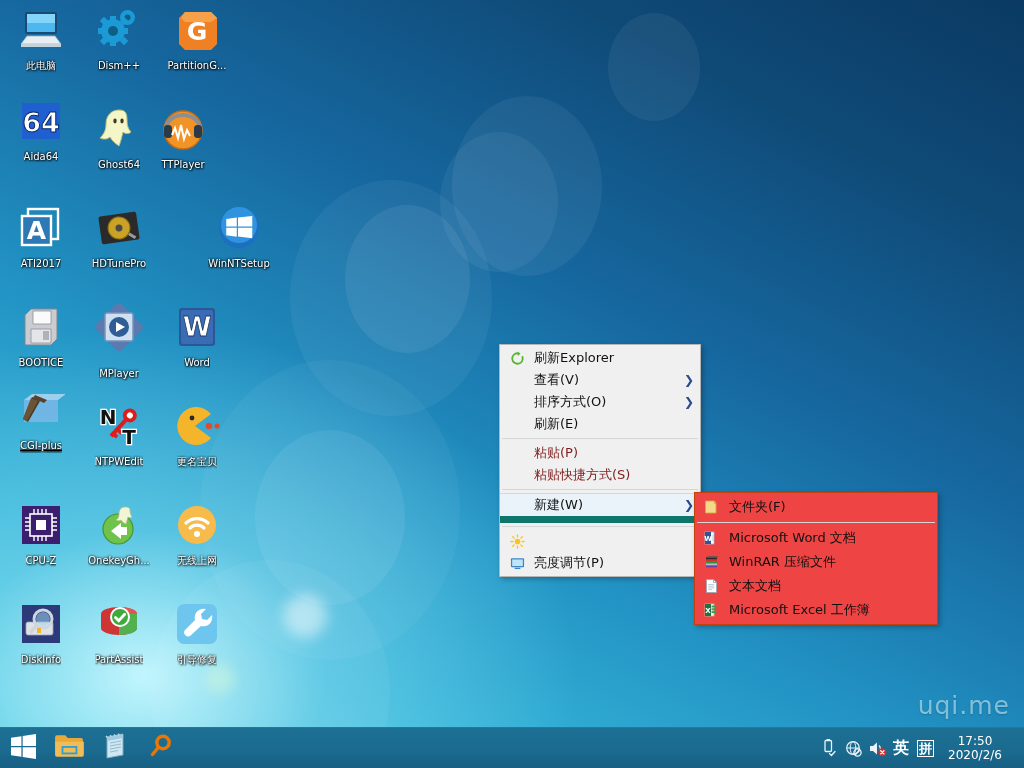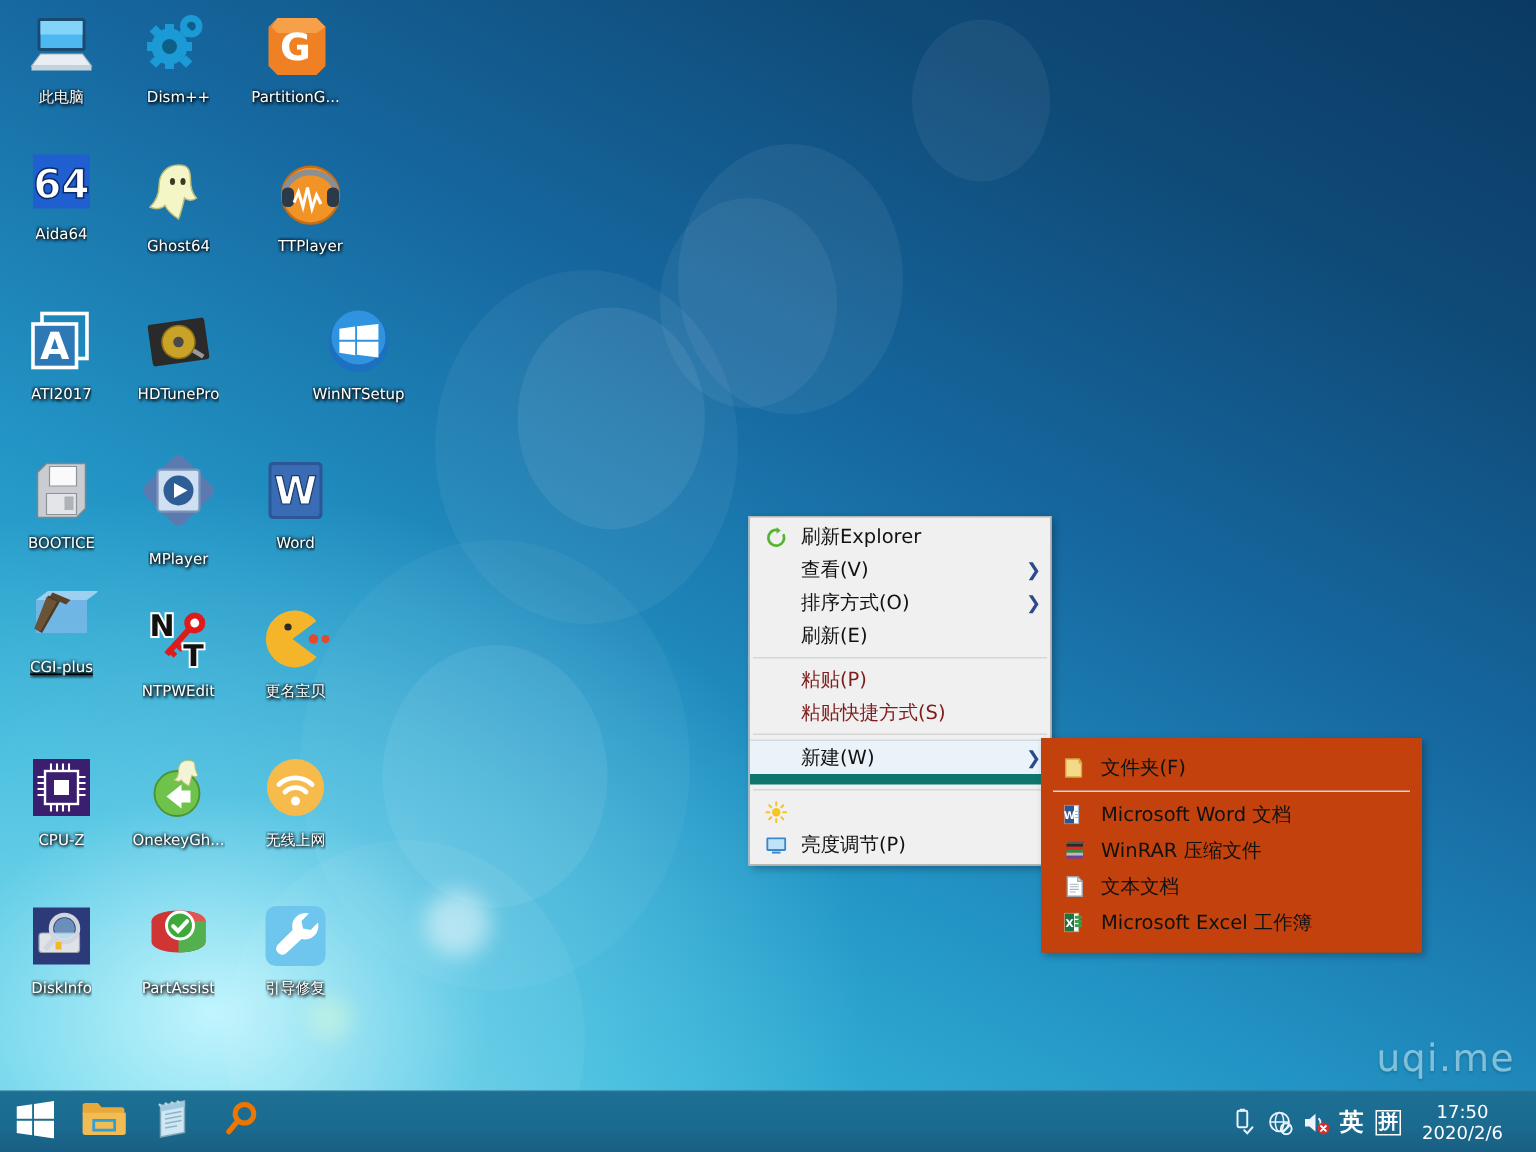--- a/index.html
+++ b/index.html
@@ -46,21 +46,21 @@
   .mi .mi-ico{width:22px;height:18px;flex:0 0 22px;display:flex;align-items:center;justify-content:center;}
   .mi .mi-text{flex:1;padding-left:6px;white-space:nowrap;}
   .mi .mi-arrow{width:14px;text-align:center;color:#2b4a8b;font-size:12px;line-height:1;}
   .mi.disabled .mi-text{color:#7f1d1d;}
   .mi.sel{background:#e9f3f9;border-top:1px solid #cfd9e0;border-bottom:7px solid #0f766e;}
   .msep{height:1px;background:#d6d6d6;margin:3px 2px 3px 2px;}
 
   
   #submenu{
     position:absolute;left:694px;top:492px;width:242px;
-    background:#c2410c;border:6px solid #c2410c;
+    background:#ef4444;border:1px solid #c2410c;
     box-shadow:2px 2px 5px rgba(0,0,0,.28);
     padding:2px 0;font-size:13px;color:#111;
   }
   #submenu .mi{height:24px;}
 
   
   #watermark{
     position:absolute;right:14px;bottom:48px;
     font-size:25px;letter-spacing:1px;color:rgba(190,235,250,.62);
     font-family:"DejaVu Sans","Liberation Sans",sans-serif;
@@ -165,21 +165,21 @@
     <div class="icon-art">
       <svg viewBox="0 0 48 48" width="48" height="48">
         <path d="M24 5c-8 0-13 6-13 14 0 7-3 11-6 14 4 2 8 1 10-1 2 4 6 7 9 9 2-5 3-10 4-14 2 2 6 2 8 0-3-3-4-7-4-12C32 9 31 5 24 5z" fill="#f5f6c8" stroke="#b9bd78" stroke-width="1"></path>
         <ellipse cx="20" cy="16" rx="1.7" ry="2.4" fill="#3b3b22"></ellipse>
         <ellipse cx="27" cy="16" rx="1.7" ry="2.4" fill="#3b3b22"></ellipse>
       </svg>
     </div>
     <div class="icon-label">Ghost64</div>
   </div>
 
-  <div class="icon-cell" style="left:168px;top:103px;">
+  <div class="icon-cell" style="left:144px;top:103px;">
     <div class="icon-art">
       <svg viewBox="0 0 48 48" width="48" height="48">
         <circle cx="24" cy="25" r="19" fill="#f29325"></circle>
         <circle cx="24" cy="25" r="19" fill="none" stroke="#c96c10" stroke-width="1.5"></circle>
         <path d="M7 24a17 14 0 0134 0" fill="none" stroke="#8b8f94" stroke-width="4"></path>
         <rect x="5" y="20" width="8" height="13" rx="3.5" fill="#2b3a48"></rect>
         <rect x="35" y="20" width="8" height="13" rx="3.5" fill="#2b3a48"></rect>
         <path d="M13 30l3-7 3 10 3-13 3 14 3-9 3 6" fill="none" stroke="#fff" stroke-width="2"></path>
       </svg>
     </div>

